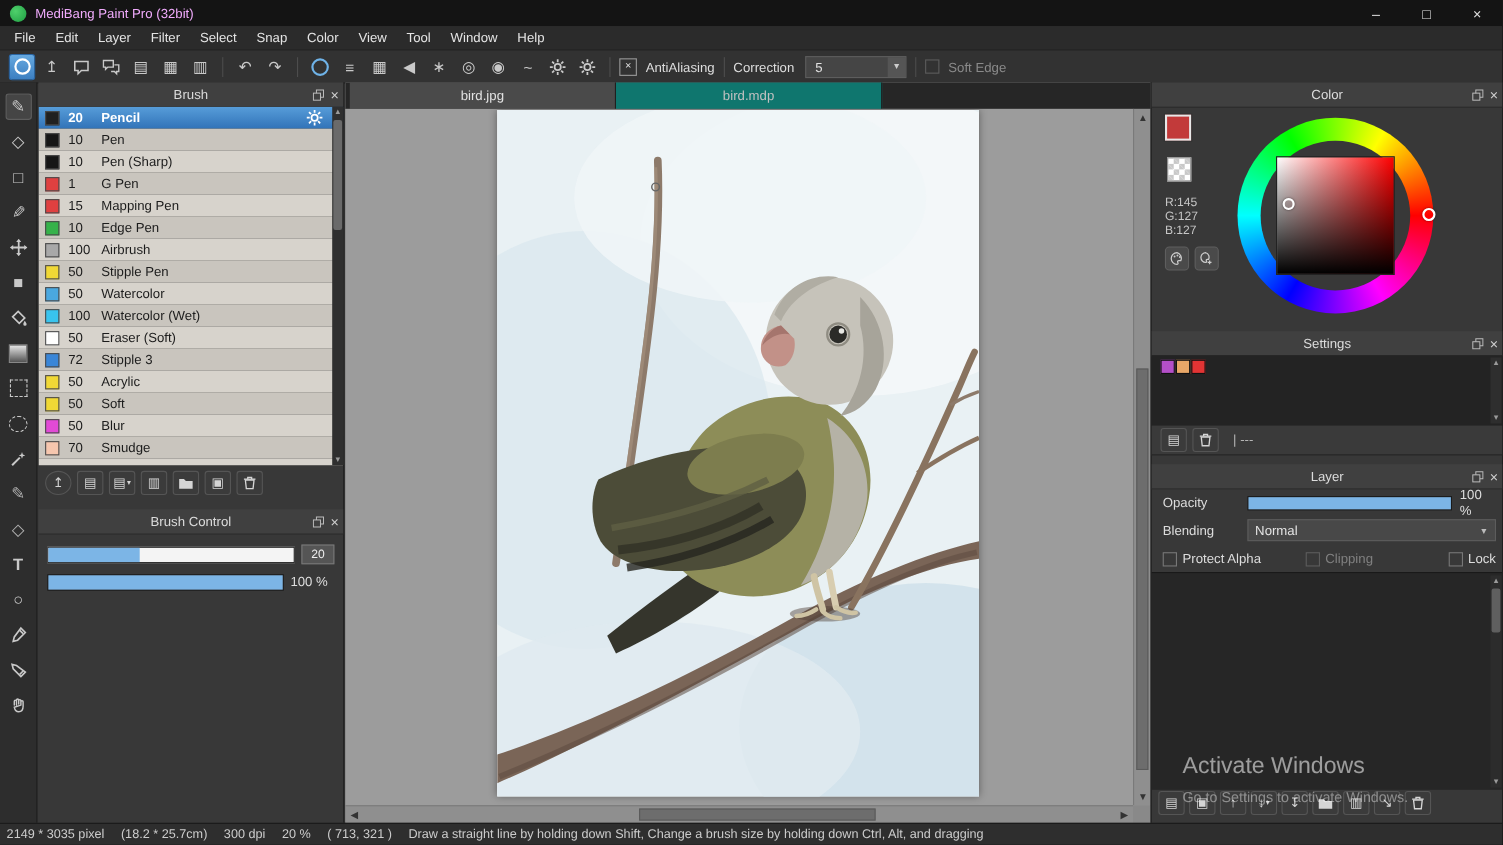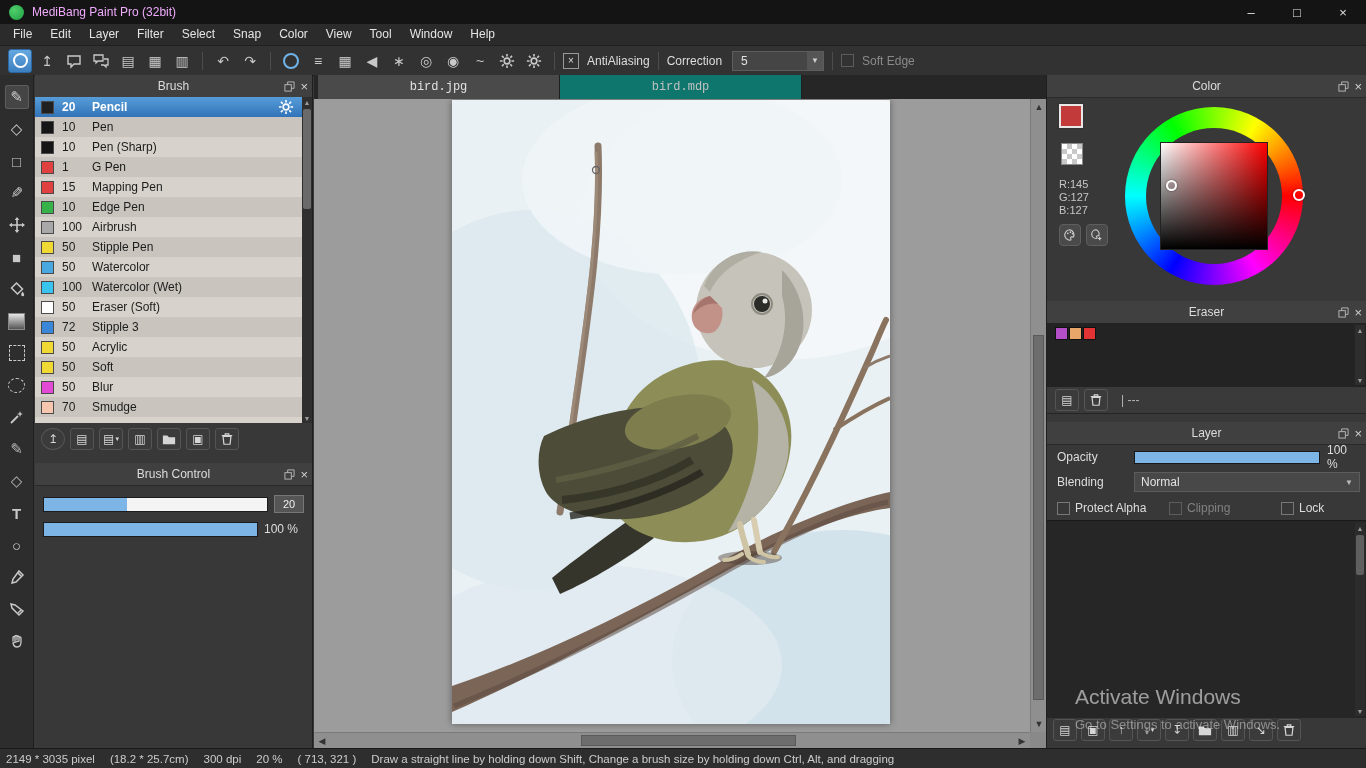--- a/index.html
+++ b/index.html
@@ -61,21 +61,21 @@
   .abtn svg{width:14px;height:14px;}
   .abtn .mini-caret{font-size:7px;margin-left:1px;}
   .bc-header{position:absolute;top:388px;left:0;right:0;}
   .slider-row{position:absolute;left:8px;right:8px;height:18px;display:flex;align-items:center;}
   .track{flex:1;height:15px;background:#f4f4f4;border:1px solid #1c1c1c;box-sizing:border-box;}
   .fill{height:100%;background:#7cb5e6;}
   .val-box{width:30px;height:18px;background:#555;border:1px solid #777;color:#eee;font-size:11px;display:flex;align-items:center;justify-content:center;margin-left:6px;box-sizing:border-box;}
   .val-txt{width:40px;color:#ddd;font-size:12px;margin-left:6px;text-align:left;}
   
   .canvas-area{position:absolute;left:314px;top:75px;width:732px;height:673px;background:#9c9c9c;}
-  .tabbar{position:absolute;top:0;left:0;right:0;height:24px;background:#262626;display:flex;padding-left:4px;font-family:Liberation Mono, monospace;}
+  .tabbar{position:absolute;top:0;left:0;right:0;height:24px;background:#262626;display:flex;padding-left:4px;}
   .tab{width:242px;display:flex;align-items:center;justify-content:center;font-size:12px;color:#c0c0c0;background:#0f766e;border-right:1px solid #1f1f1f;box-sizing:border-box;}
   .tab.active{background:#4a4a4a;color:#e2e2e2;}
   .viewport{position:absolute;top:24px;left:0;right:16px;bottom:16px;background:#9c9c9c;overflow:hidden;}
   .canvas-image{position:absolute;left:138px;top:1px;width:438px;height:624px;background:#fff;box-shadow:0 0 7px rgba(0,0,0,.4);}
   .canvas-image svg{display:block;width:438px;height:624px;}
   .vsb{position:absolute;right:0;top:24px;bottom:16px;width:16px;background:#8f8f8f;border-left:1px solid #7a7a7a;box-sizing:border-box;}
   .vsb .sb-ar,.hsb .sb-ar{position:absolute;width:16px;height:16px;color:#333;font-size:9px;display:flex;align-items:center;justify-content:center;}
   .vsb-thumb{position:absolute;top:236px;left:2px;width:11px;height:365px;background:#6d6d6d;border:1px solid #5a5a5a;box-sizing:border-box;}
   .hsb{position:absolute;left:0;right:16px;bottom:0;height:16px;background:#8f8f8f;border-top:1px solid #7a7a7a;box-sizing:border-box;}
   .hsb-thumb{position:absolute;left:267px;top:2px;width:215px;height:11px;background:#6d6d6d;border:1px solid #5a5a5a;box-sizing:border-box;}
@@ -104,21 +104,21 @@
   .pal-sb .sb-ar{position:absolute;left:0;width:10px;height:10px;color:#9a9a9a;font-size:7px;display:flex;align-items:center;justify-content:center;}
   .palette-footer{position:absolute;top:312px;left:0;right:0;height:27px;background:#3a3a3a;border-bottom:1px solid #242424;display:flex;align-items:center;padding-left:8px;gap:5px;box-sizing:border-box;}
   .pal-txt{color:#b5b5b5;font-size:12px;margin-left:8px;}
   .layer-header{position:absolute;top:347px;left:0;right:0;}
   .lrow{position:absolute;left:10px;right:6px;height:20px;display:flex;align-items:center;}
   .lrow .llabel{width:77px;font-size:12px;color:#ddd;flex:none;}
   .ltrack{width:186px;height:13px;background:#e8e8e8;border:1px solid #1a1a1a;box-sizing:border-box;flex:none;}
   .lval{color:#ddd;font-size:12px;margin-left:7px;}
   .blend-dd{flex:1;height:20px;background:#484848;border:1px solid #5c5c5c;color:#e3e3e3;font-size:12px;display:flex;align-items:center;padding:8px 6px;box-sizing:border-box;}
   .blend-dd .dd-caret{margin-left:auto;font-size:8px;color:#bbb;}
-  .chk-row{position:absolute;top:425px;left:10px;right:6px;height:16px;display:flex;align-items:center;font-size:12px;color:#ddd;}
+  .chk-row{position:absolute;top:425px;left:10px;right:6px;height:16px;display:flex;align-items:center;font-size:12px;color:#ddd;gap:36px;}
   .chk{display:flex;align-items:center;}
   .chk.dim{color:#808080;}
   .layer-list{position:absolute;top:445px;left:0;right:0;height:197px;background:#262626;border-top:1px solid #191919;}
   .layer-item{position:absolute;top:1px;left:0;right:12px;height:43px;background:linear-gradient(#66a3da,#3a7ac0);border-bottom:1px solid #1e5a96;display:flex;align-items:center;}
   .vis-dot{width:9px;height:9px;border-radius:50%;background:#1b1b1b;margin:0 8px 0 8px;flex:none;}
   .layer-thumb{width:46px;height:36px;background:#fff;border:1px solid #1c1c1c;flex:none;overflow:hidden;}
   .layer-thumb svg{display:block;width:46px;height:36px;}
   .layer-name{color:#fff;font-size:13px;margin-left:12px;text-shadow:0 1px 1px rgba(0,0,0,.4);}
   .layer-gear{margin-left:auto;margin-right:10px;width:18px;height:18px;}
   .layer-gear svg{width:18px;height:18px;display:block;}
@@ -534,21 +534,21 @@
           <path d="M7 2a5 5 0 100 10c1.3 0 1-1.2.7-1.7 -.4-.7 0-1.5 1-1.5H10A5 5 0 007 2Z" fill="none" stroke="#ccc" stroke-width="1.3"></path>
           <path d="M11 10v4M9 12h4" stroke="#ccc" stroke-width="1.4"></path>
         </svg>
     </div>
     <div class="wheel"></div>
     <div class="sv-square"></div>
     <div class="ring-marker"></div>
     <div class="sv-marker"></div>
 
     <div class="panel-header palette-header">
-      <span>Eraser</span>
+      <span>Settings</span>
       <div class="hdr-icons">
         <span class="hdr-pop">
           <svg viewBox="0 0 12 12">
               <rect x="1" y="4" width="7" height="7" fill="none" stroke="#bbb"></rect>
               <path d="M4 4V1h7v7h-3" fill="none" stroke="#bbb"></path>
             </svg>
         </span>
         <span class="hdr-x">×</span>
       </div>
     </div>

